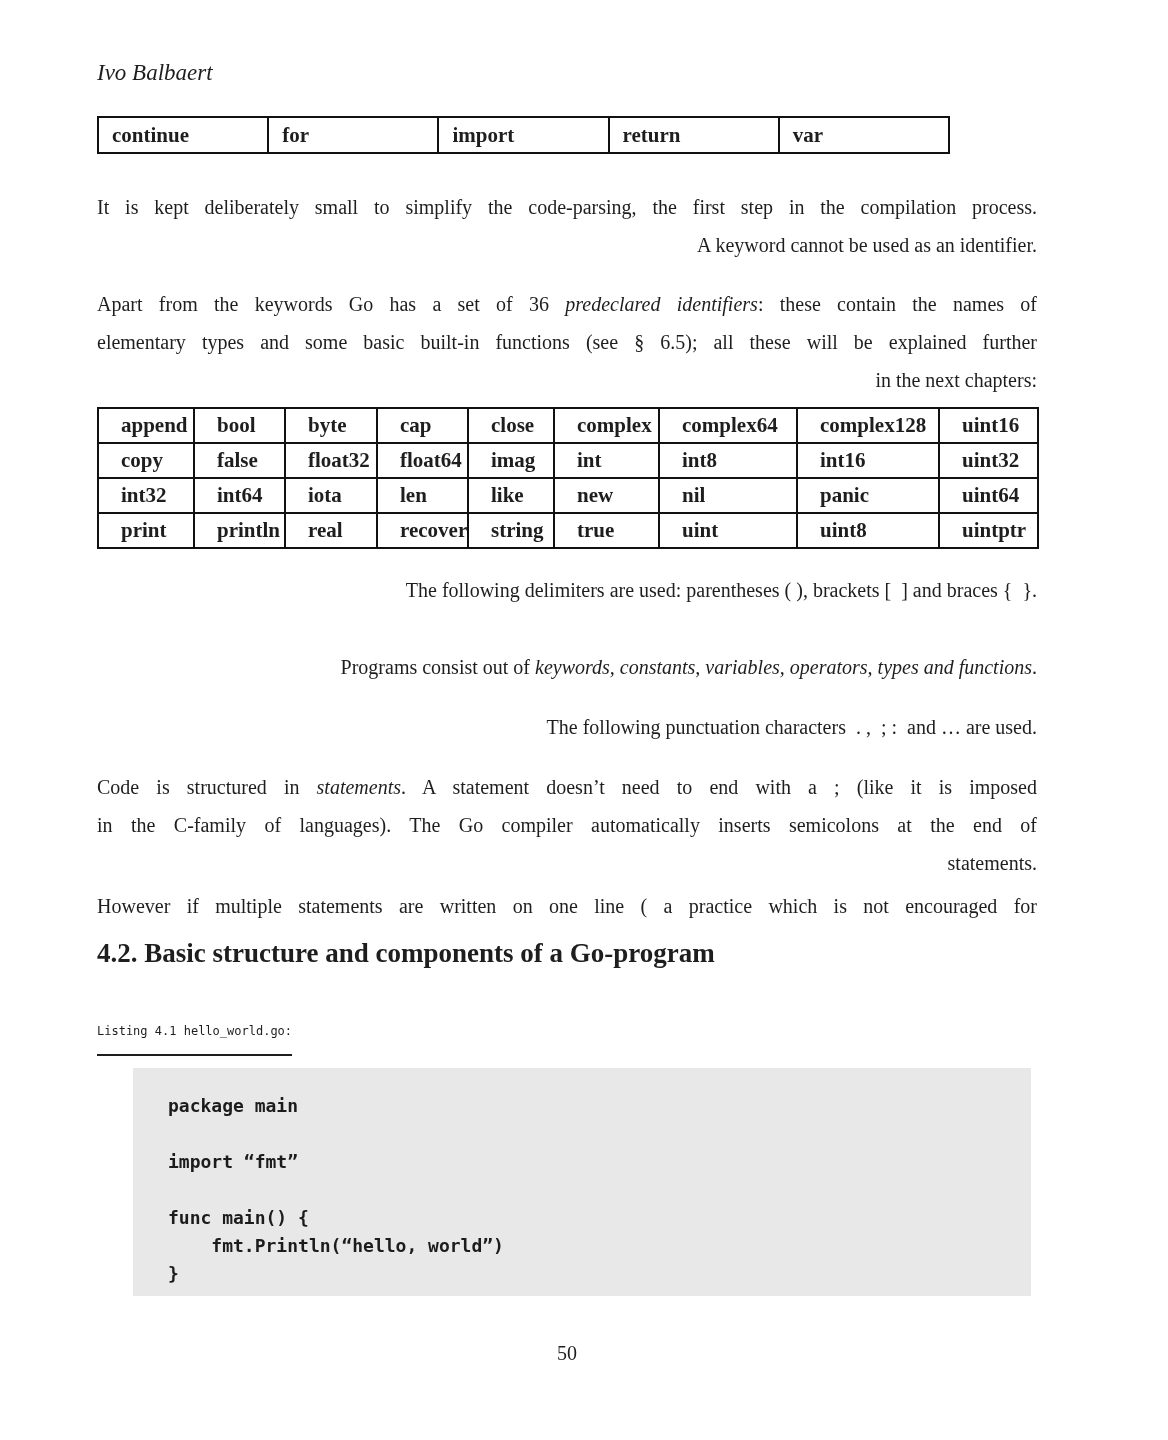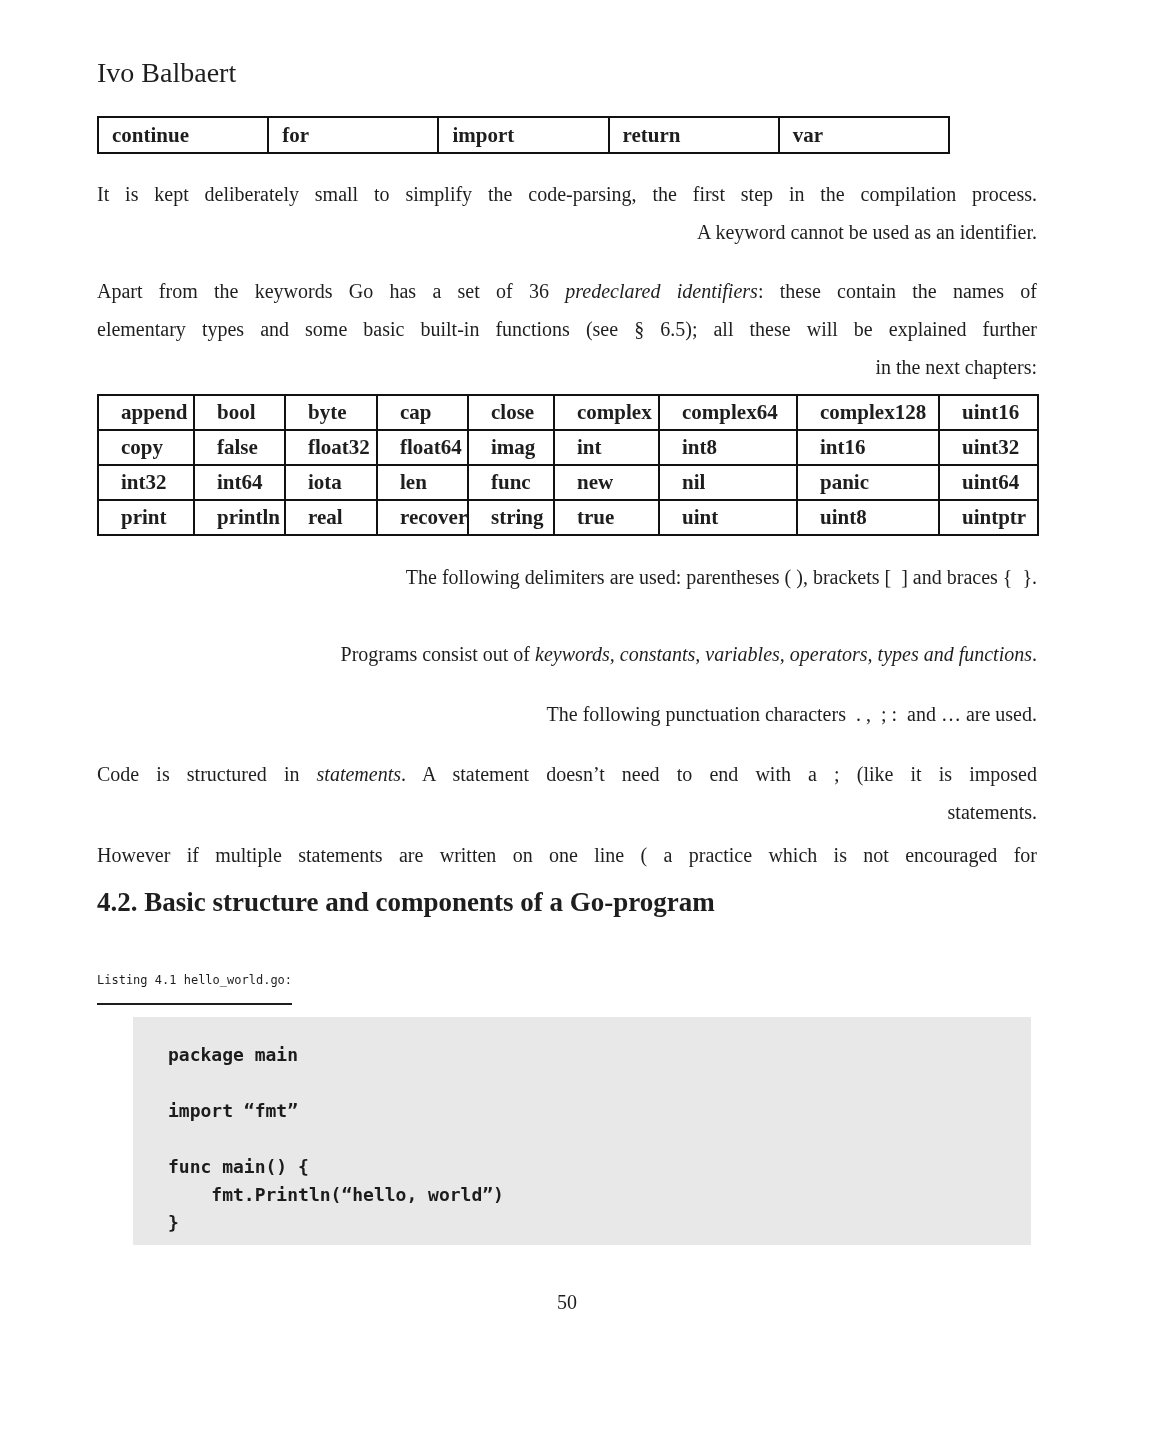--- a/index.html
+++ b/index.html
@@ -12,21 +12,22 @@
     color: #1e1e1e;
     overflow: hidden;
     box-sizing: border-box;
     padding-top: 60px;
   }
   .content {
     margin-left: 97px;
     width: 940px;
   }
   .author {
-    font-size: 28px;
+    font-style: italic;
+    font-size: 23px;
     line-height: 26px;
   }
   table {
     border-collapse: collapse;
     table-layout: fixed;
   }
   td {
     border: 2px solid #111111;
     font-weight: bold;
     font-size: 21px;
@@ -38,21 +39,21 @@
   .id-table { margin-top: 8px; width: 940px; }
   .id-table td { height: 33px; padding: 0 3px 0 22px; }
   .para {
     font-size: 20px;
     line-height: 38px;
   }
   .ln { display: block; }
   .ln.j { text-align: justify; text-align-last: justify; }
   .ln.l { text-align: right; }
   .ln.pre { white-space: pre-wrap; }
-  .mt-p1 { margin-top: 21px; }
+  .mt-p1 { margin-top: 34px; }
   .mt-p2 { margin-top: 21px; }
   .mt-p3 { margin-top: 39px; }
   .mt-sm { margin-top: 22px; }
   .mt-p7 { margin-top: 5px; }
   .section-heading {
     margin-top: 10px;
     font-size: 27px;
     font-weight: bold;
     line-height: 36px;
   }
@@ -153,21 +154,21 @@
         <td>int</td>
         <td>int8</td>
         <td>int16</td>
         <td>uint32</td>
       </tr>
       <tr>
         <td>int32</td>
         <td>int64</td>
         <td>iota</td>
         <td>len</td>
-        <td>func</td>
+        <td>like</td>
         <td>new</td>
         <td>nil</td>
         <td>panic</td>
         <td>uint64</td>
       </tr>
       <tr>
         <td>print</td>
         <td>println</td>
         <td>real</td>
         <td>recover</td>
@@ -187,20 +188,21 @@
     <div class="para mt-p3">
         <span class="ln l"><span>Programs consist out of </span><i>keywords, constants, variables, operators, types and functions</i><span>.</span></span>
       </div>
 
     <div class="para mt-sm">
         <span class="ln l pre">The following punctuation characters  . ,  ; :  and … are used.</span>
       </div>
 
     <div class="para mt-sm">
         <span class="ln j"><span>Code is structured in </span><i>statements</i><span>. A statement doesn’t need to end with a ; (like it is imposed</span></span>
+        <span class="ln j">in the C-family of languages). The Go compiler automatically inserts semicolons at the end of</span>
         <span class="ln l">statements.</span>
       </div>
 
     <div class="para mt-p7">
         <span class="ln j">However if multiple statements are written on one line ( a practice which is not encouraged for</span>
       </div>
 
     <div class="section-heading">4.2. Basic structure and components of a Go-program</div>
 
     <div class="listing-label-row">

